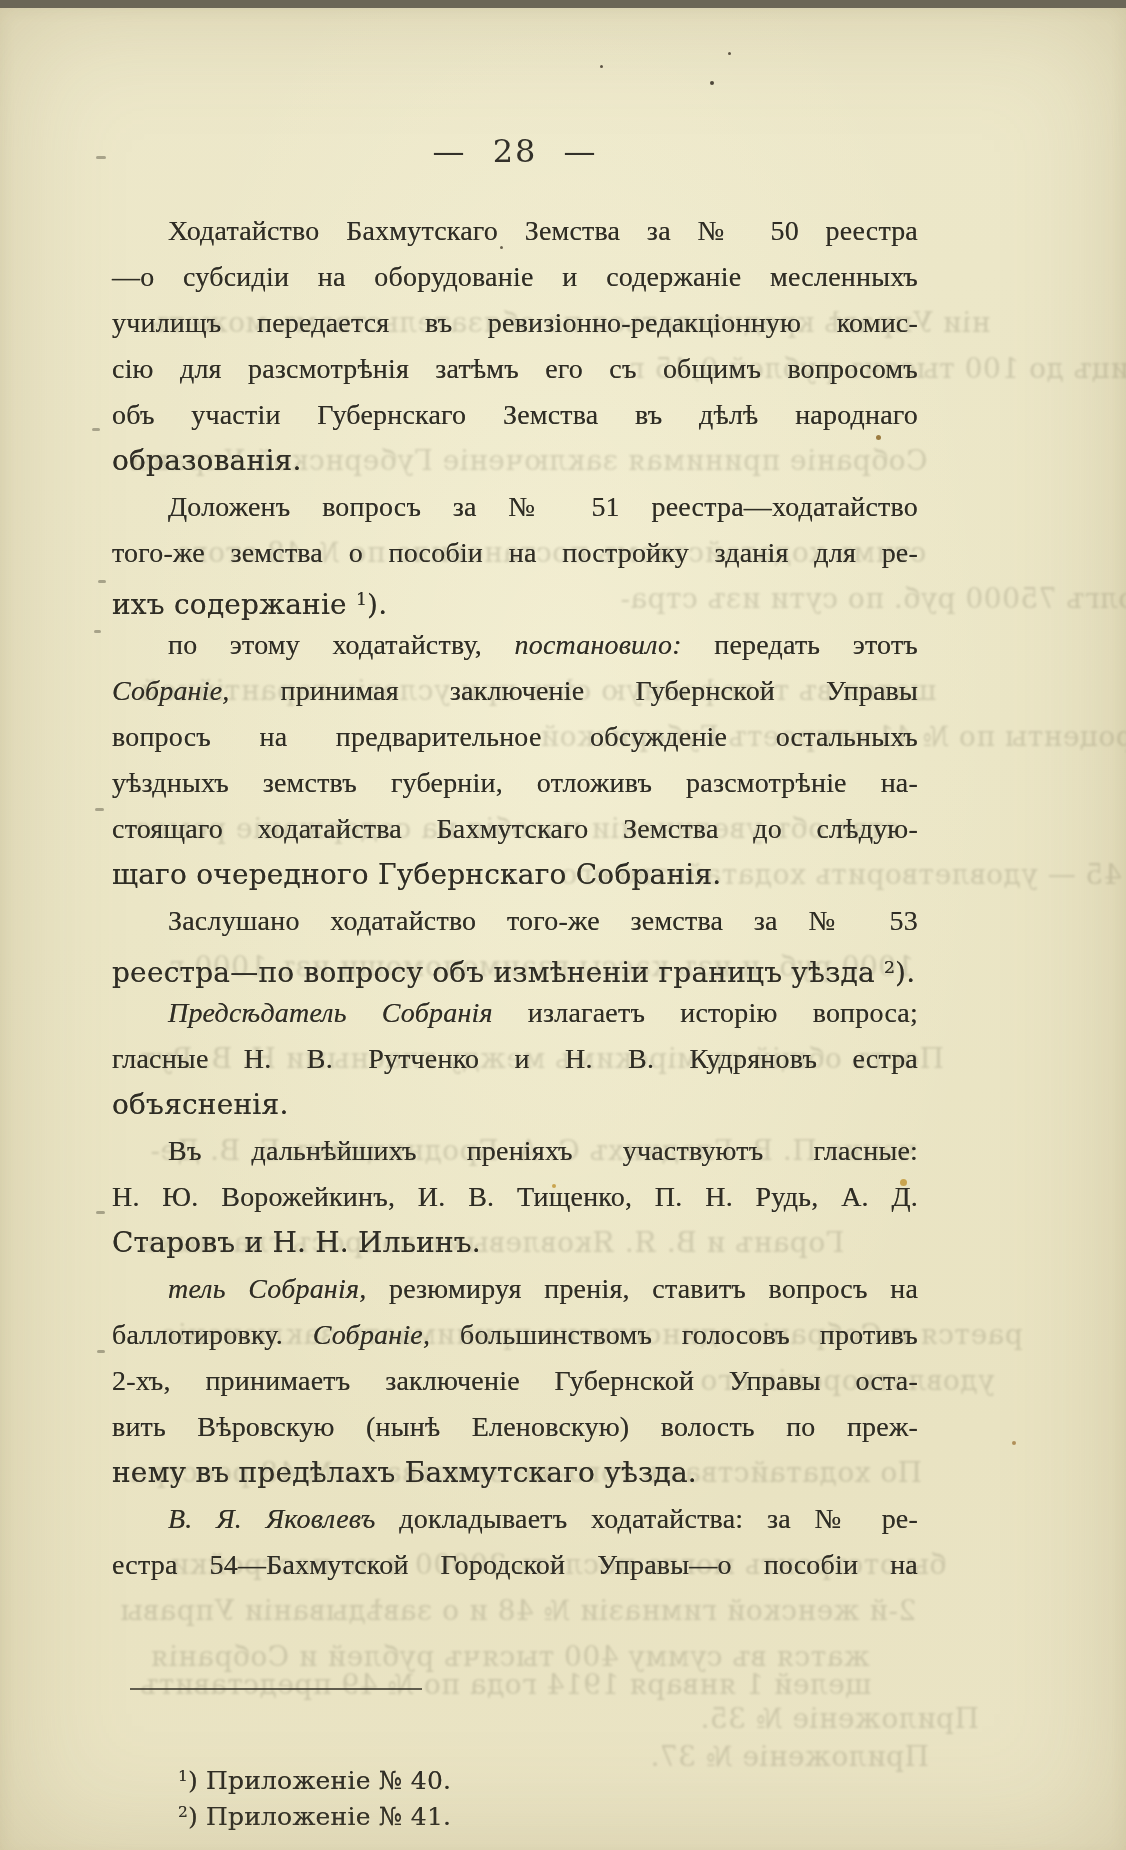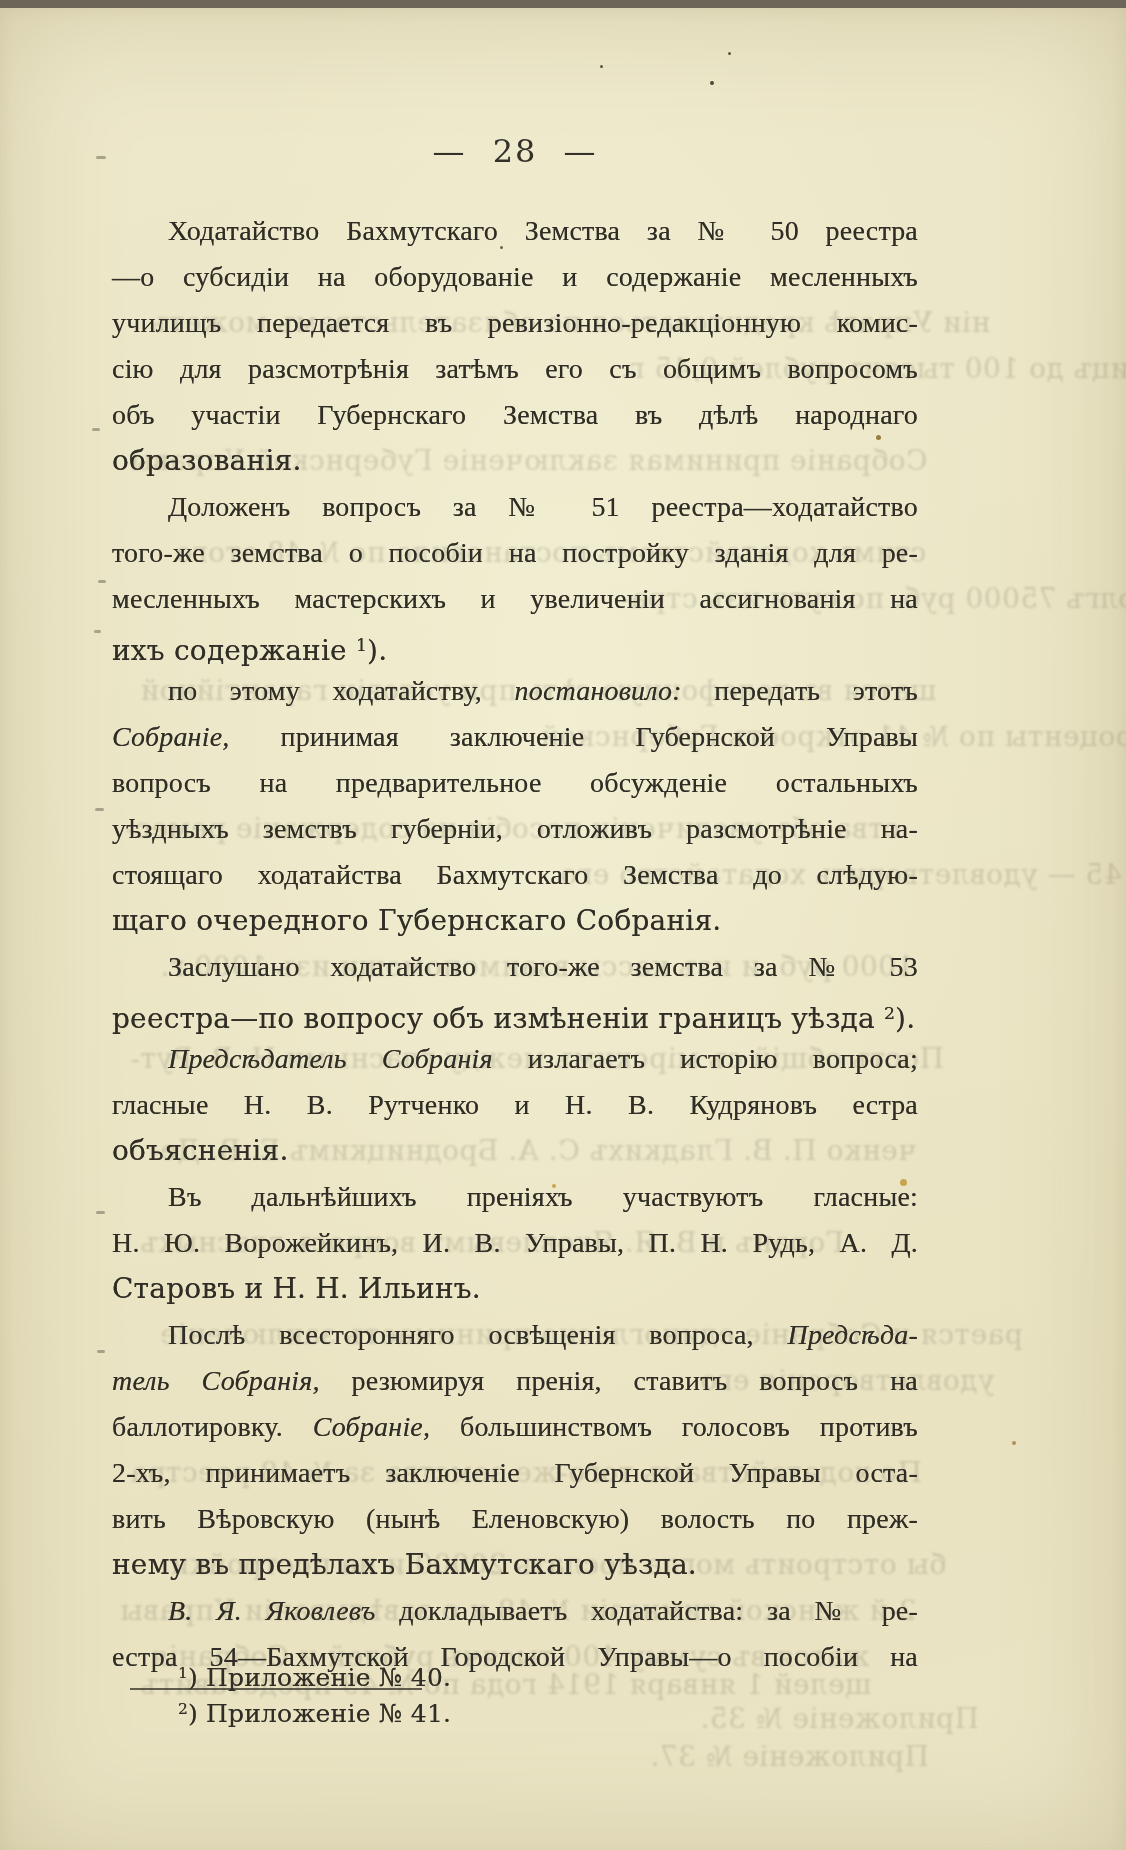--- a/index.html
+++ b/index.html
@@ -55,21 +55,21 @@
   .line.just{text-align:justify;text-align-last:justify;font-family:Liberation Serif, serif;}
   .para.indent-first .line:first-child{text-indent:56px;}
   .it{font-style:italic;}
   .sup{font-size:0.62em;vertical-align:0.5em;letter-spacing:0;}
   
   .footnote-rule{
     position:absolute;top:1680px;left:130px;width:292px;height:0;z-index:2;
     border-top:2px solid rgba(58,55,45,0.78);
   }
   .footnotes{
-    position:absolute;top:1647px;left:160px;width:758px;z-index:2;
+    position:absolute;top:1750px;left:160px;width:758px;z-index:2;
   }
   .footnotes .line{
     height:36px;line-height:36px;font-size:25px;padding-left:18px;
   }
 </style>
 </head>
 <body>
 
 <div class="page">
 
@@ -105,21 +105,20 @@
         <div class="line just"><span>Ходатайство Бахмутскаго Земства за № 50 реестра</span></div>
         <div class="line just"><span>—о субсидіи на оборудованіе и содержаніе месленныхъ</span></div>
         <div class="line just"><span>училищъ передается въ ревизіонно-редакціонную комис-</span></div>
         <div class="line just"><span>сію для разсмотрѣнія затѣмъ его съ общимъ вопросомъ</span></div>
         <div class="line just"><span>объ участіи Губернскаго Земства въ дѣлѣ народнаго</span></div>
         <div class="line"><span>образованія.</span></div>
       </div>
       <div class="para indent-first">
         <div class="line just"><span>Доложенъ вопросъ за № 51 реестра—ходатайство</span></div>
         <div class="line just"><span>того-же земства о пособіи на постройку зданія для ре-</span></div>
-        <div class="line just"><span>месленныхъ мастерскихъ и увеличеніи ассигнованія на</span></div>
         <div class="line"><span>ихъ содержаніе </span><span class="sup">1</span><span>).</span></div>
       </div>
       <div class="para indent-first">
         <div class="line just"><span>по этому ходатайству, </span><span class="it">постановило:</span><span> передать этотъ</span></div>
         <div class="line just"><span class="it">Собраніе,</span><span> принимая заключеніе Губернской Управы</span></div>
         <div class="line just"><span>вопросъ на предварительное обсужденіе остальныхъ</span></div>
         <div class="line just"><span>уѣздныхъ земствъ губерніи, отложивъ разсмотрѣніе на-</span></div>
         <div class="line just"><span>стоящаго ходатайства Бахмутскаго Земства до слѣдую-</span></div>
         <div class="line"><span>щаго очередного Губернскаго Собранія.</span></div>
       </div>
@@ -127,25 +126,24 @@
         <div class="line just"><span>Заслушано ходатайство того-же земства за № 53</span></div>
         <div class="line"><span>реестра—по вопросу объ измѣненіи границъ уѣзда </span><span class="sup">2</span><span>).</span></div>
       </div>
       <div class="para indent-first">
         <div class="line just"><span class="it">Предсѣдатель Собранія</span><span> излагаетъ исторію вопроса;</span></div>
         <div class="line just"><span>гласные Н. В. Рутченко и Н. В. Кудряновъ естра</span></div>
         <div class="line"><span>объясненія.</span></div>
       </div>
       <div class="para indent-first">
         <div class="line just"><span>Въ дальнѣйшихъ преніяхъ участвуютъ гласные:</span></div>
-        <div class="line just"><span>Н. Ю. Ворожейкинъ, И. В. Управы, П. Н. Рудь, А. Д.</span></div>
+        <div class="line just"><span>Н. Ю. Ворожейкинъ, И. В. Тищенко, П. Н. Рудь, А. Д.</span></div>
         <div class="line"><span>Старовъ и Н. Н. Ильинъ.</span></div>
       </div>
       <div class="para indent-first">
-        <div class="line just"><span>Послѣ всесторонняго освѣщенія вопроса, </span><span class="it">Предсѣда-</span></div>
         <div class="line just"><span class="it">тель Собранія,</span><span> резюмируя пренія, ставитъ вопросъ на</span></div>
         <div class="line just"><span>баллотировку. </span><span class="it">Собраніе,</span><span> большинствомъ голосовъ противъ</span></div>
         <div class="line just"><span>2-хъ, принимаетъ заключеніе Губернской Управы оста-</span></div>
         <div class="line just"><span>вить Вѣровскую (нынѣ Еленовскую) волость по преж-</span></div>
         <div class="line"><span>нему въ предѣлахъ Бахмутскаго уѣзда.</span></div>
       </div>
       <div class="para indent-first">
         <div class="line just"><span class="it">В. Я. Яковлевъ</span><span> докладываетъ ходатайства: за № ре-</span></div>
         <div class="line just"><span>естра 54—Бахмутской Городской Управы—о пособіи на</span></div>
       </div>

